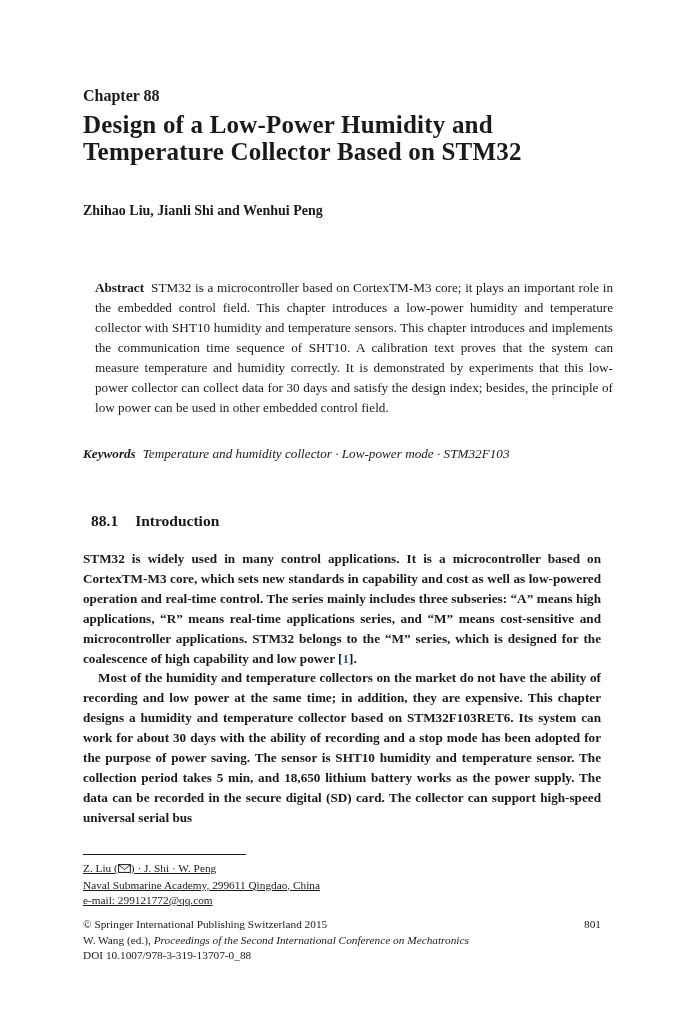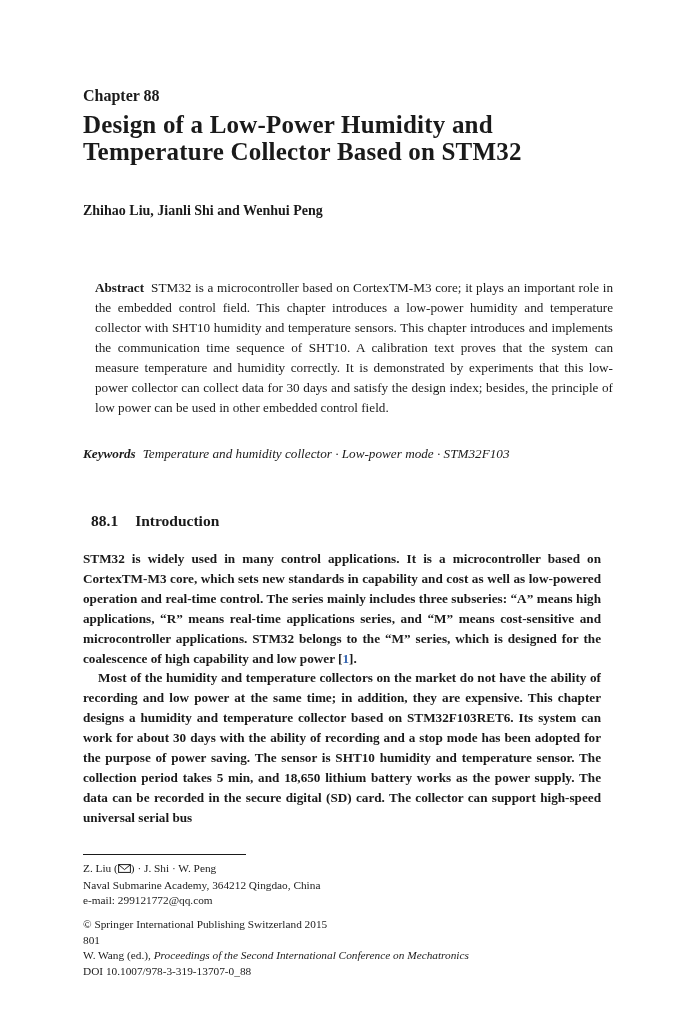--- a/index.html
+++ b/index.html
@@ -86,36 +86,36 @@
     top: 854px;
     width: 163px;
     border-top: 1.6px solid #1a1a1a;
     height: 0;
   }
   .footnote {
     top: 861px;
     width: 518px;
     font-size: 11.3px;
     line-height: 15.6px;
+    text-decoration: underline;
   }
   .envelope-icon {
     display: inline-block;
     vertical-align: -1px;
   }
 
   .imprint {
     top: 917px;
     width: 518px;
     font-size: 11.3px;
     line-height: 15.6px;
   }
   .imprint-line1 {
     display: flex;
     justify-content: space-between;
-    flex-direction: column;
   }
 </style>
 </head>
 <body>
 
 <div class="page" style="color: rgb(26, 26, 26); background: rgb(255, 255, 255);">
 
   <div class="abs chapter-label">Chapter 88</div>
 
   <h1 class="abs title">Design of a Low-Power Humidity and Temperature Collector Based on STM32</h1>
@@ -133,21 +133,21 @@
     <p class="indent">Most of the humidity and temperature collectors on the market do not have the ability of recording and low power at the same time; in addition, they are expensive. This chapter designs a humidity and temperature collector based on STM32F103RET6. Its system can work for about 30 days with the ability of recording and a stop mode has been adopted for the purpose of power saving. The sensor is SHT10 humidity and temperature sensor. The collection period takes 5 min, and 18,650 lithium battery works as the power supply. The data can be recorded in the secure digital (SD) card. The collector can support high-speed universal serial bus</p>
   </div>
 
   <div class="abs footnote-rule"></div>
 
   <div class="abs footnote">
     <div><span>Z. Liu (</span><span class="envelope-icon"><svg width="13" height="9" viewBox="0 0 13 9">
             <rect x="0.6" y="0.6" width="11.8" height="7.8" fill="none" stroke="#1a1a1a" stroke-width="1"></rect>
             <polyline points="0.8,0.8 6.5,5.6 12.2,0.8" fill="none" stroke="#1a1a1a" stroke-width="1"></polyline>
           </svg></span><span>) · J. Shi · W. Peng</span></div>
-    <div>Naval Submarine Academy, 364212 Qingdao, China</div>
+    <div>Naval Submarine Academy, 299611 Qingdao, China</div>
     <div><span>e-mail: </span><span>299121772@qq.com</span></div>
   </div>
 
   <div class="abs imprint">
     <div class="imprint-line1">
       <span>© Springer International Publishing Switzerland 2015</span>
       <span>801</span>
     </div>
     <div><span>W. Wang (ed.), </span><span class="i">Proceedings of the Second International Conference on Mechatronics</span></div>
     <div>DOI 10.1007/978-3-319-13707-0_88</div>

